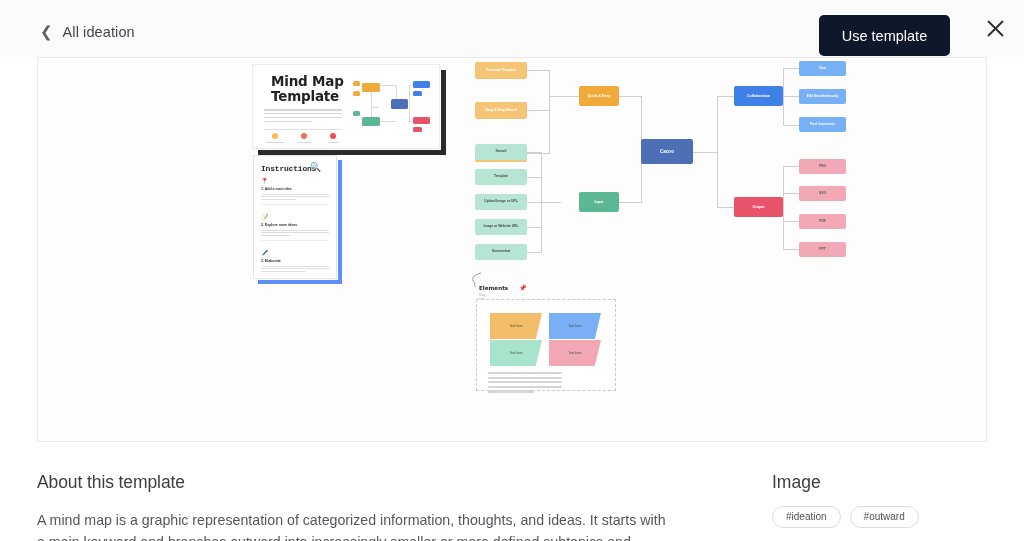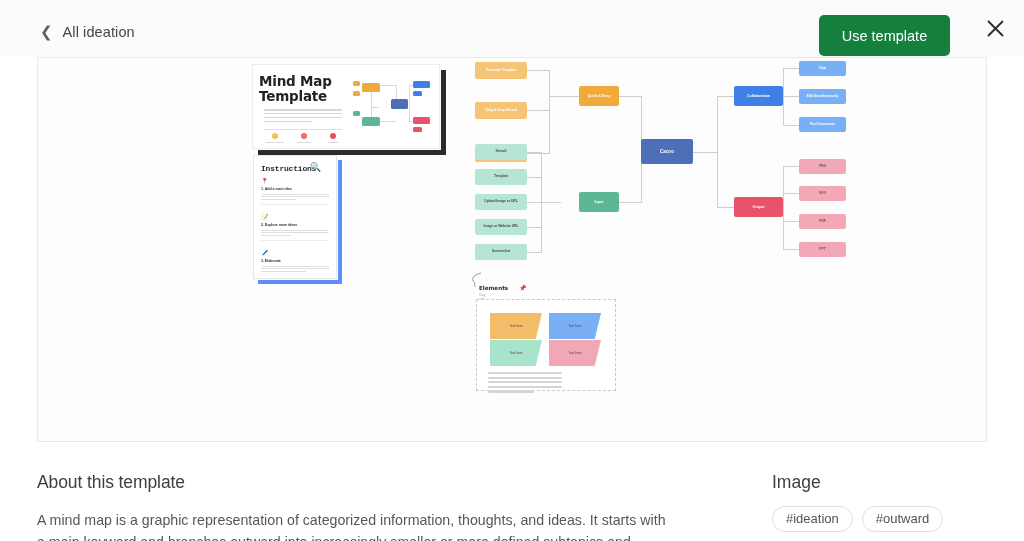--- a/index.html
+++ b/index.html
@@ -25,21 +25,21 @@
   }
   .chev {
     font-size: 15px; color: #5b6068; line-height: 1;
     display: inline-block; transform: translateY(-1px);
   }
   .back-label { font-size: 14.5px; color: #41464d; letter-spacing: .1px; }
 
   .use-btn {
     position: absolute; right: 74px; top: 15px;
     width: 131px; height: 41px;
-    background: #15803d;
+    background: #0f172a;
     border: none; border-radius: 5px;
     color: #fff; font-size: 14.5px;
     font-family: "Liberation Sans", sans-serif;
     cursor: pointer;
   }
   .close-btn {
     position: absolute; right: 13px; top: 12px;
     width: 32px; height: 32px;
     display: flex; align-items: center; justify-content: center;
     background: transparent; border: none; cursor: pointer;
@@ -67,21 +67,21 @@
     content: ""; position: absolute;
     left: 5px; top: 85px; width: 188px; height: 5px;
     background: #2b2b2b;
   }
   .title-card::before {
     content: ""; position: absolute;
     left: 188px; top: 5px; width: 5px; height: 85px;
     background: #2b2b2b;
   }
   .tc-title {
-    position: absolute; left: 6px; top: 9px;
+    position: absolute; left: 18px; top: 9px;
     font-size: 13.5px; font-weight: bold; line-height: 1.12;
     color: #222; letter-spacing: -.2px;
     font-family: "DejaVu Sans", sans-serif;
   }
   .tc-body { position: absolute; left: 11px; top: 44px; width: 78px; }
   .tc-body i {
     display: block; height: 1.6px; background: #d6d6d6;
     margin-bottom: 2.3px; border-radius: 1px;
   }
   .tc-rule {
@@ -201,21 +201,21 @@
   .tags-title {
     position: absolute; left: 772px; top: 472px;
     font-size: 17.5px; color: #3b3f45; font-weight: normal;
   }
   .tags-row {
     position: absolute; left: 772px; top: 506px;
     display: flex; gap: 9px; flex-wrap: wrap; width: 230px;
   }
   .tag {
     border: 1px solid #dcdfe3; border-radius: 14px;
-    padding: 4px 13px 5px; font-size: 13px; color: #4e535a;
+    padding: 4px 13px 5px; font-size: 10px; color: #4e535a;
     background: #fff; white-space: nowrap; cursor: pointer;
   }
 </style>
 </head>
 <body>
 
 <div id="app">
 
   <div class="header">
     <div class="back-link">

